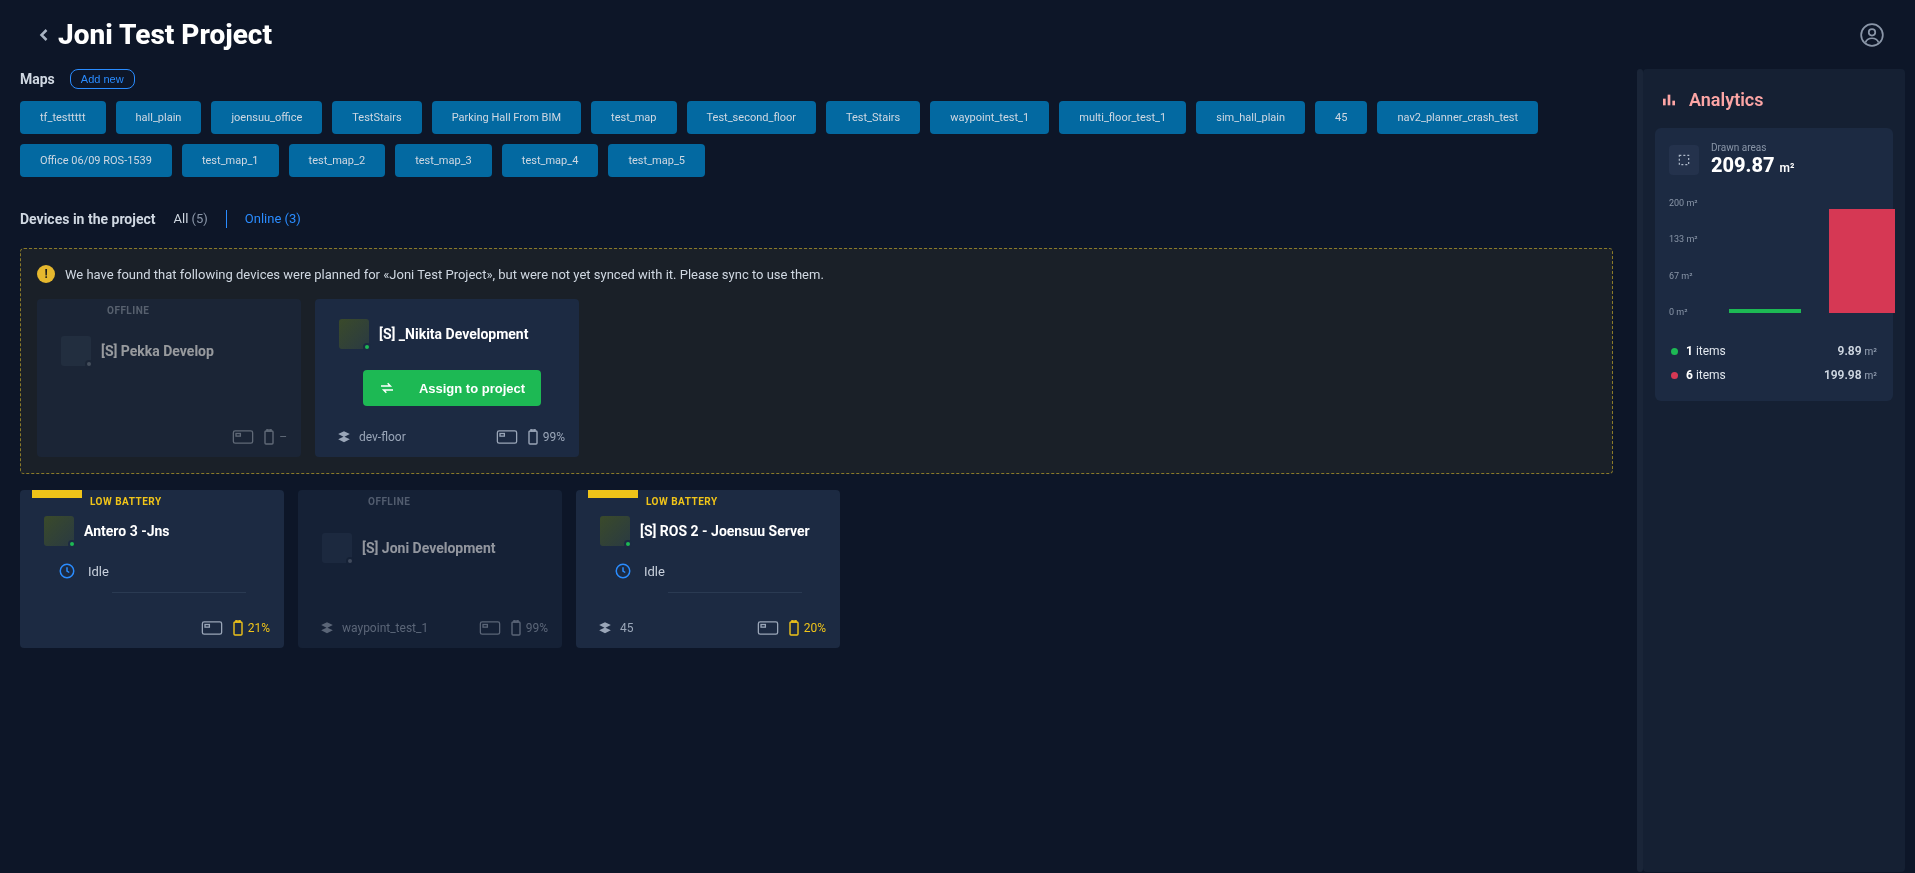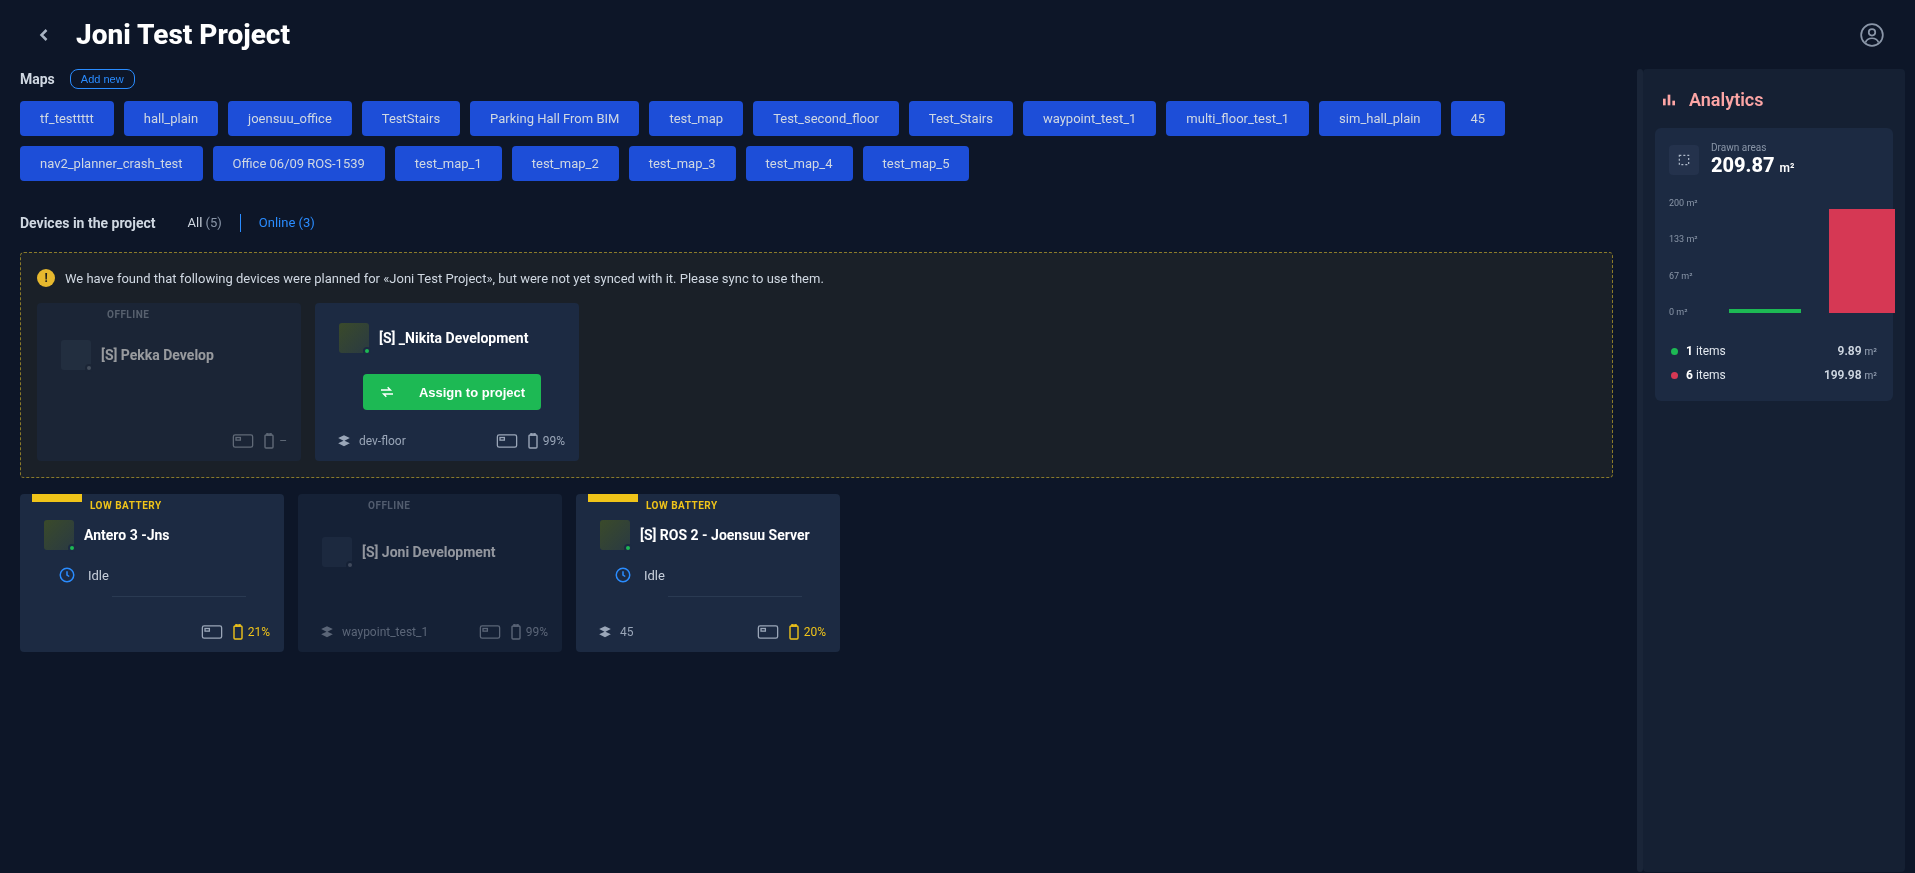--- a/index.html
+++ b/index.html
@@ -10,21 +10,21 @@
   width: 1915px;
   height: 873px;
   overflow: hidden;
 }
 .header {
   display: flex;
   align-items: center;
   justify-content: space-between;
   padding: 18px 30px;
 }
-.header-left { display: flex; align-items: center; gap: 18px; text-align: right; }
+.header-left { display: flex; align-items: center; gap: 0; text-align: right; }
 .back-btn {
   width: 28px; height: 28px;
   display: flex; align-items: center; justify-content: center;
   cursor: pointer;
   color: #a8b3c2;
 }
 .page-title { font-size: 28px; font-weight: 800; color: #fff; }
 .avatar-icon {
   width: 26px; height: 26px; color: #8a96a8;
 }
@@ -54,29 +54,29 @@
   border: 1px solid #2a8cff;
   color: #2a8cff;
   background: transparent;
   padding: 3px 10px;
   font-size: 11px;
   border-radius: 8px;
   cursor: pointer;
 }
 .chips { display: flex; flex-wrap: wrap; gap: 10px; margin-bottom: 30px; }
 .chip {
-  background: #1d4ed8;
+  background: #0369a1;
   color: #d0d8e2;
   padding: 10px 20px;
   border-radius: 4px;
-  font-size: 13px;
+  font-size: 11px;
   cursor: pointer;
 }
 .tabs { display: flex; align-items: center; gap: 18px; margin-bottom: 18px; }
-.tabs .section-title { margin-right: 14px; }
+.tabs .section-title { margin-right: 0; }
 .tab {
   font-size: 13px; color: #d0d8e2; cursor: pointer;
   padding: 4px 0;
 }
 .tab.active { color: #2a8cff; }
 .tab .count { color: #8a96a8; }
 .tab.active .count { color: #2a8cff; }
 .tab-divider { width: 1px; height: 18px; background: #2a8cff; }
 .warning-box {
   border: 1px dashed #8a7a2a;

